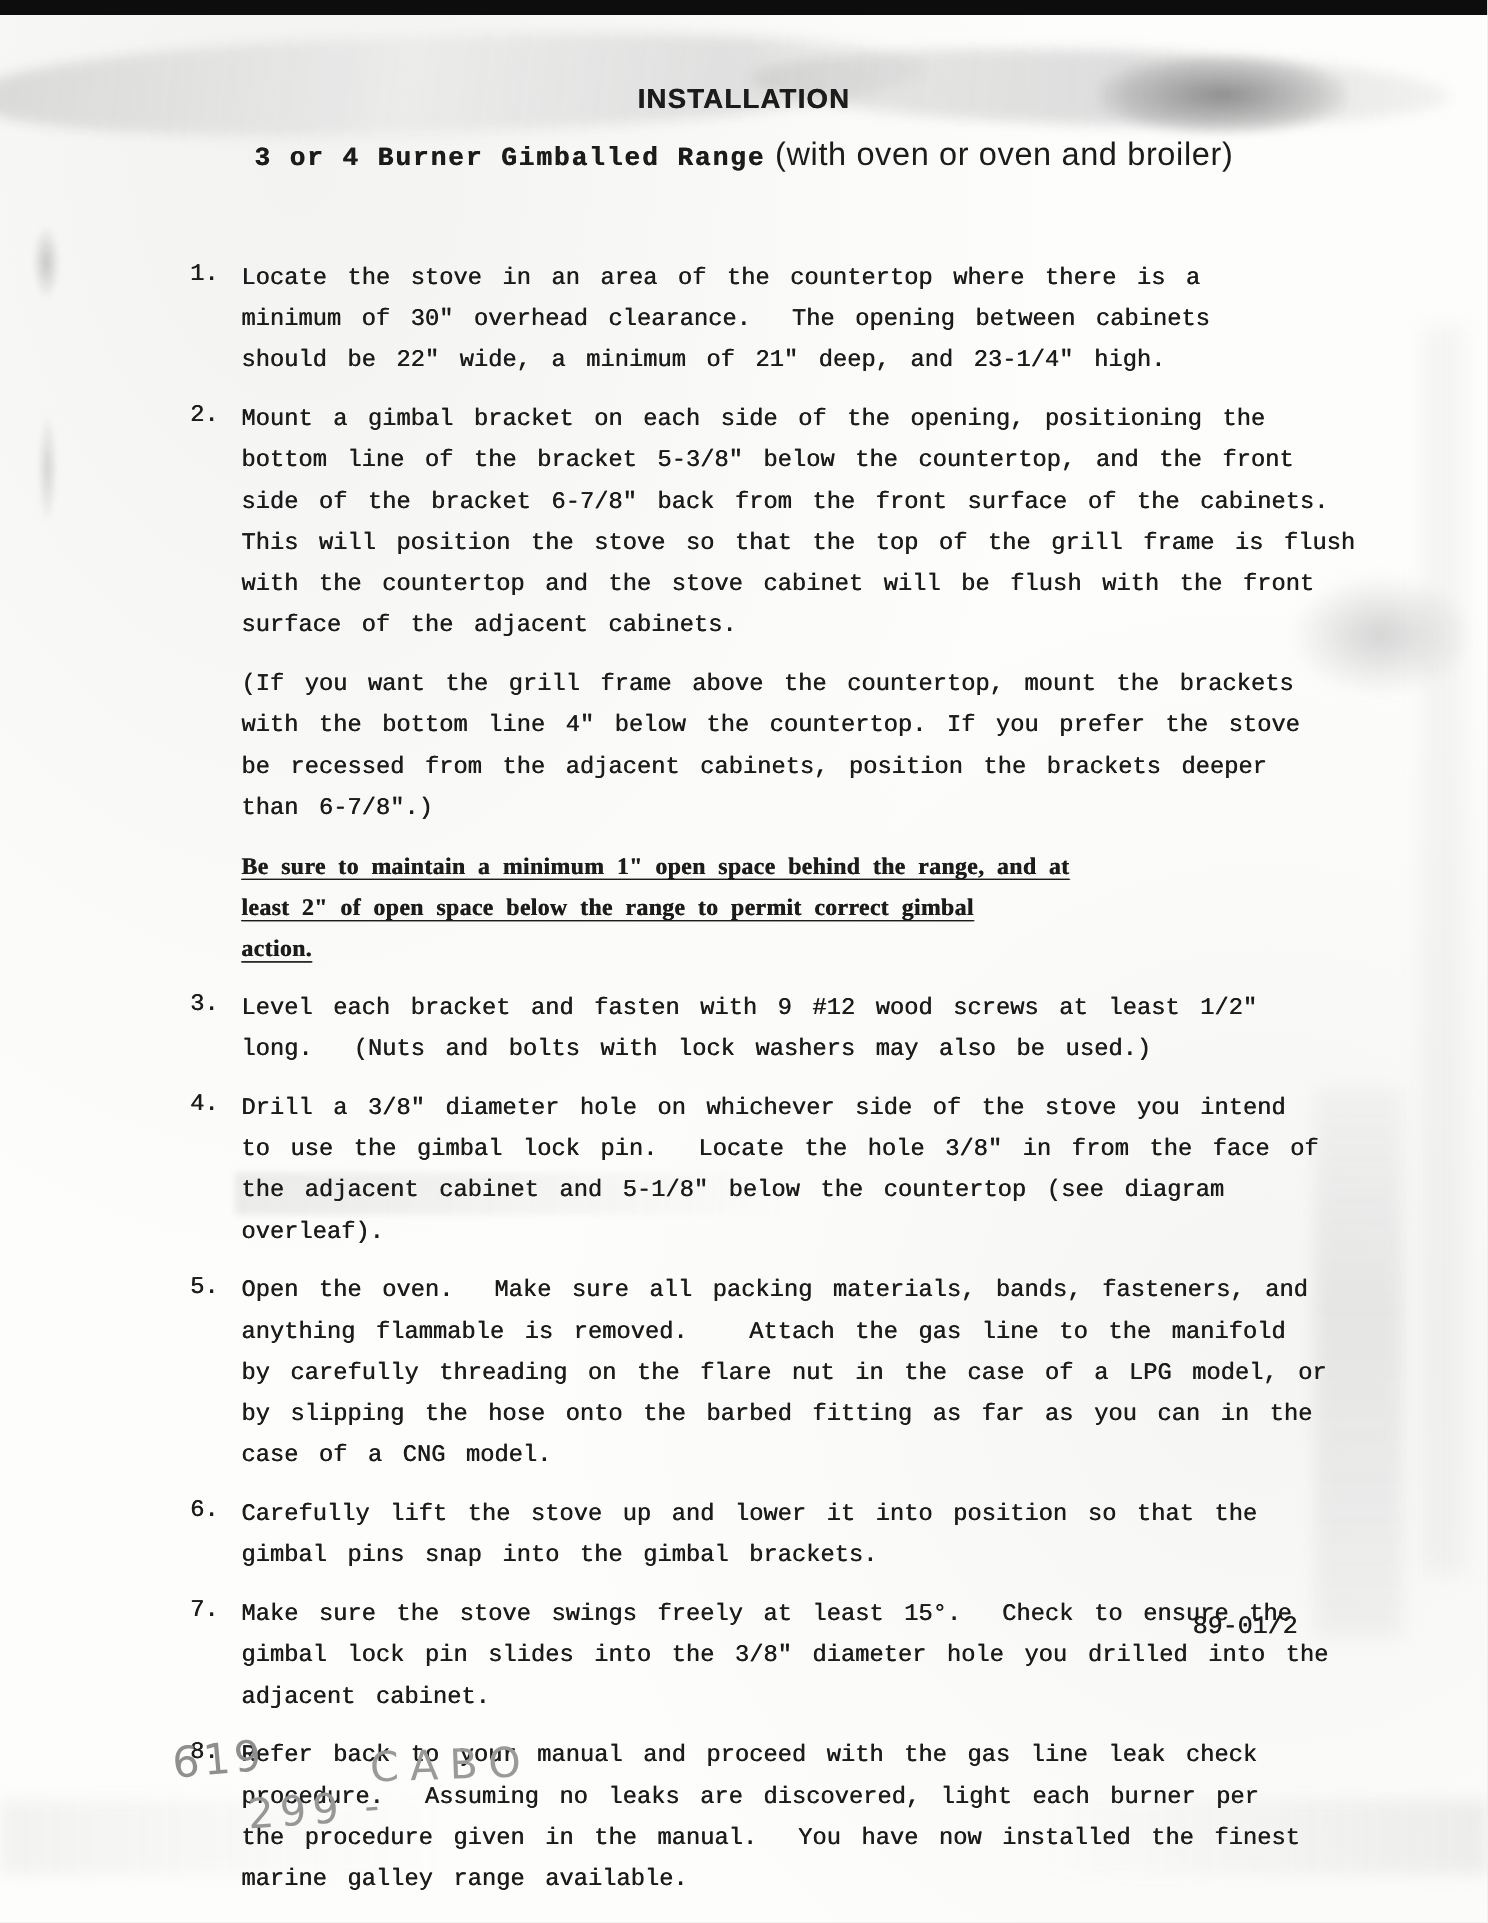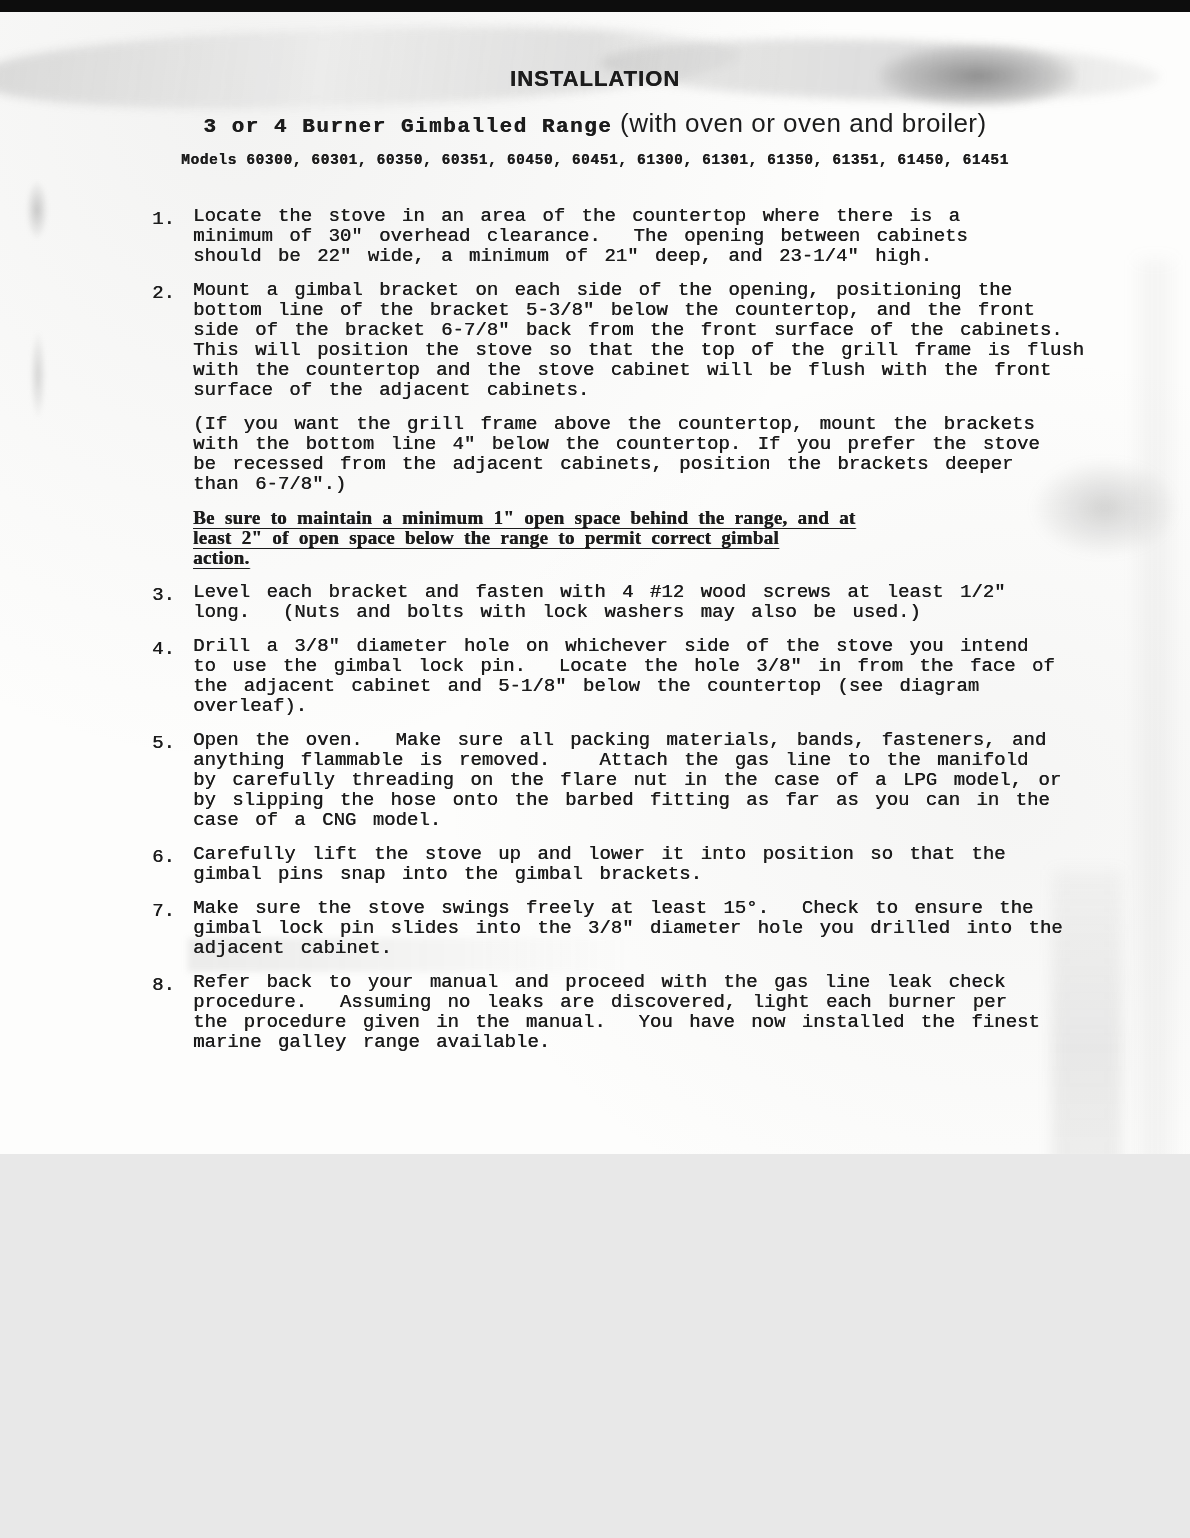--- a/index.html
+++ b/index.html
@@ -1,18 +1,18 @@
 <!DOCTYPE html>
 <html><head>
 <meta charset="utf-8">
 <style>
   html,body{margin:0;padding:0;background:#e8e8e8;}
   .page{
     position:relative;
-    width:1190px;height:1154px;
+    width:1190px;height:1538px;
     margin:0 auto;
     background:
       radial-gradient(ellipse at 20% 8%, rgba(150,150,150,.10), transparent 45%),
       radial-gradient(ellipse at 85% 70%, rgba(140,140,140,.07), transparent 40%),
       #fdfdfc;
     overflow:hidden;
     font-family:"Liberation Mono", monospace;
     color:#1c1c1c;
   }
   
@@ -64,21 +64,21 @@
   }
   
   .steps{position:absolute;left:152px;top:206px;width:900px;}
   .step{display:flex;margin:0;}
   .step-num{
     width:41px;flex:none;font-size:19px;line-height:26px;
     text-shadow:.4px 0 0 #1c1c1c;
   }
   .step-body{flex:1;}
   .para{
-    margin:0 0 14px 0;font-size:19px;line-height:20px;
+    margin:0 0 14px 0;font-size:19px;line-height:33px;
     white-space:pre;word-spacing:5px;
     text-shadow:.4px 0 0 #1c1c1c;
   }
   .para.bold-underline{
     font-weight:bold;text-decoration:underline;text-underline-offset:4px;
     letter-spacing:.3px;
     font-family:Liberation Serif, serif;
   }
   
   .footer{
@@ -104,21 +104,20 @@
   <div class="smudge smudge-cng"></div>
   <div class="smudge streak-right-1"></div>
   <div class="smudge streak-right-2"></div>
   <div class="smudge smudge-left-1"></div>
   <div class="smudge smudge-left-2"></div>
   <div class="smudge smudge-bottom"></div>
 
   <div class="header">
     <div class="section-title">INSTALLATION</div>
     <div class="product-title"><span class="bold-part">3 or 4 Burner Gimballed Range</span><span class="rest-part"> (with oven or oven and broiler)</span></div>
-    <div class="models-line">Models 60300, 60301, 60350, 60351, 60450, 60451, 61300, 61301, 61350, 61351, 61450, 61451</div>
   </div>
 
   <div class="steps" id="steps-root">
       <div class="step">
         <div class="step-num">1.</div>
         <div class="step-body">
           <p class="para normal">Locate the stove in an area of the countertop where there is a
 minimum of 30" overhead clearance.  The opening between cabinets
 should be 22" wide, a minimum of 21" deep, and 23-1/4" high.</p>
         </div>
@@ -137,21 +136,21 @@
 be recessed from the adjacent cabinets, position the brackets deeper
 than 6-7/8".)</p>
           <p class="para bold-underline">Be sure to maintain a minimum 1" open space behind the range, and at
 least 2" of open space below the range to permit correct gimbal
 action.</p>
         </div>
       </div>
       <div class="step">
         <div class="step-num">3.</div>
         <div class="step-body">
-          <p class="para normal">Level each bracket and fasten with 4 #12 wood screws at least 1/2"
+          <p class="para normal">Level each bracket and fasten with 9 #12 wood screws at least 1/2"
 long.  (Nuts and bolts with lock washers may also be used.)</p>
         </div>
       </div>
       <div class="step">
         <div class="step-num">4.</div>
         <div class="step-body">
           <p class="para normal">Drill a 3/8" diameter hole on whichever side of the stove you intend
 to use the gimbal lock pin.  Locate the hole 3/8" in from the face of
 the adjacent cabinet and 5-1/8" below the countertop (see diagram
 overleaf).</p>

